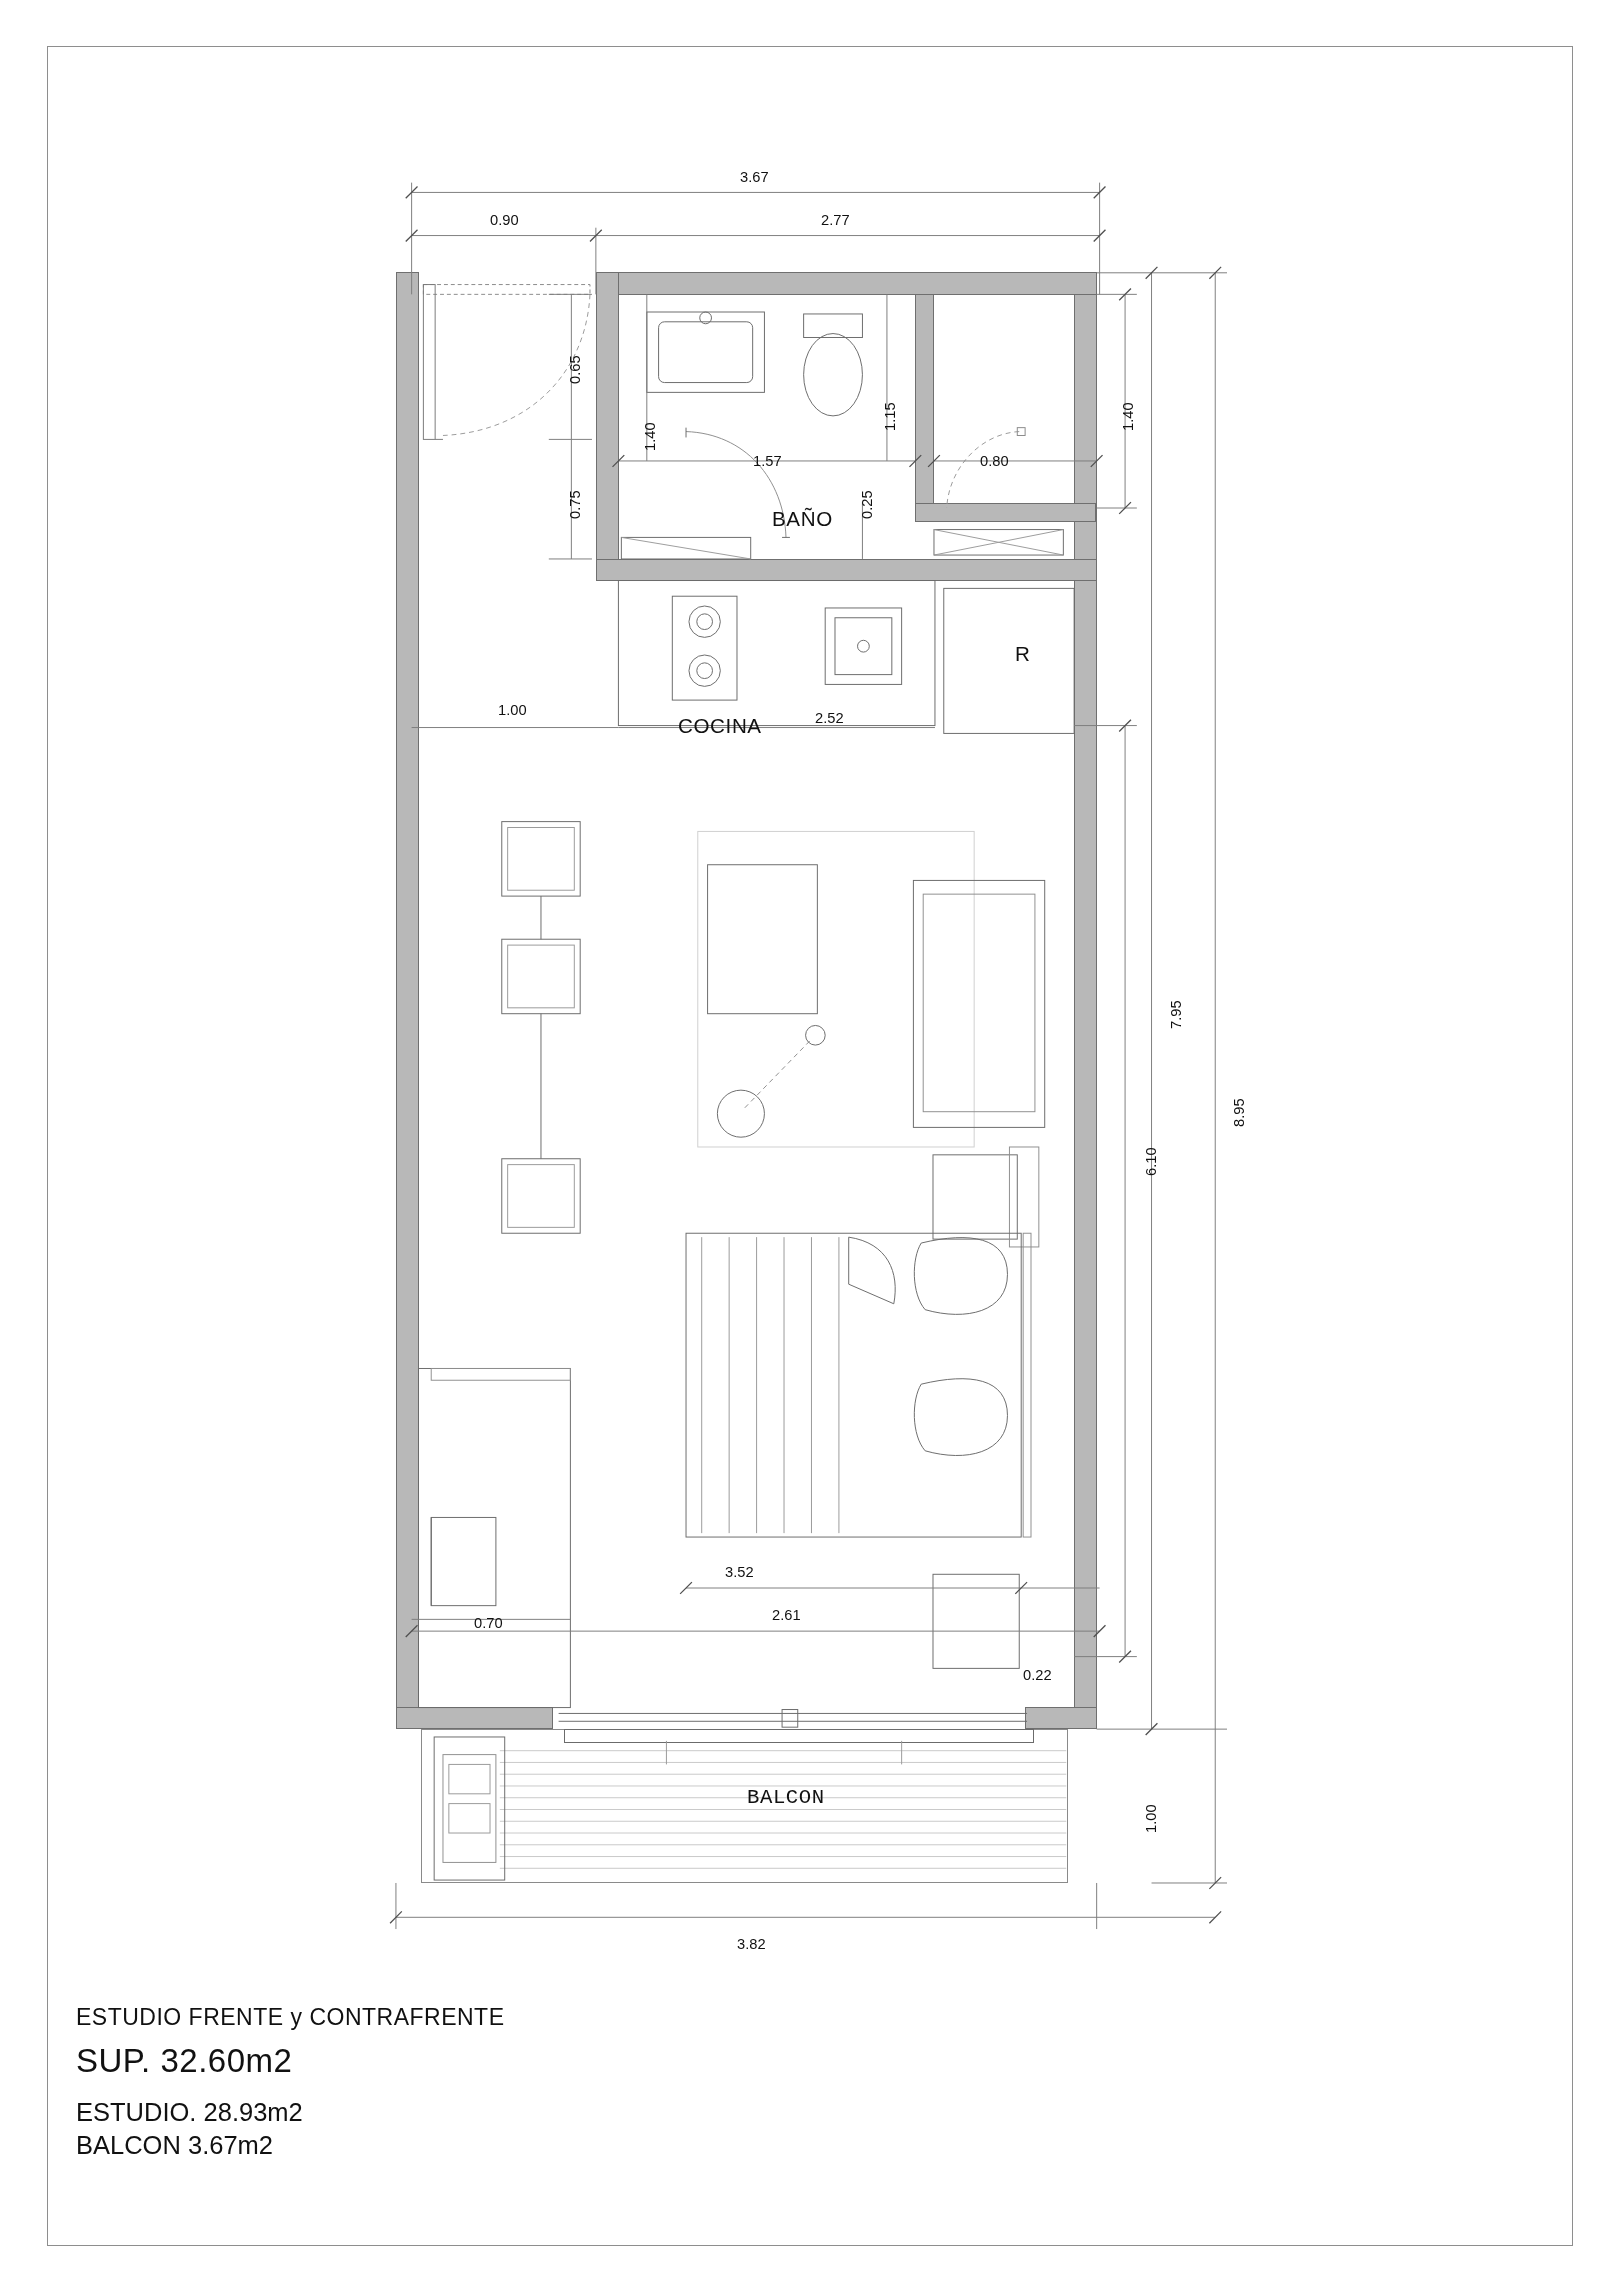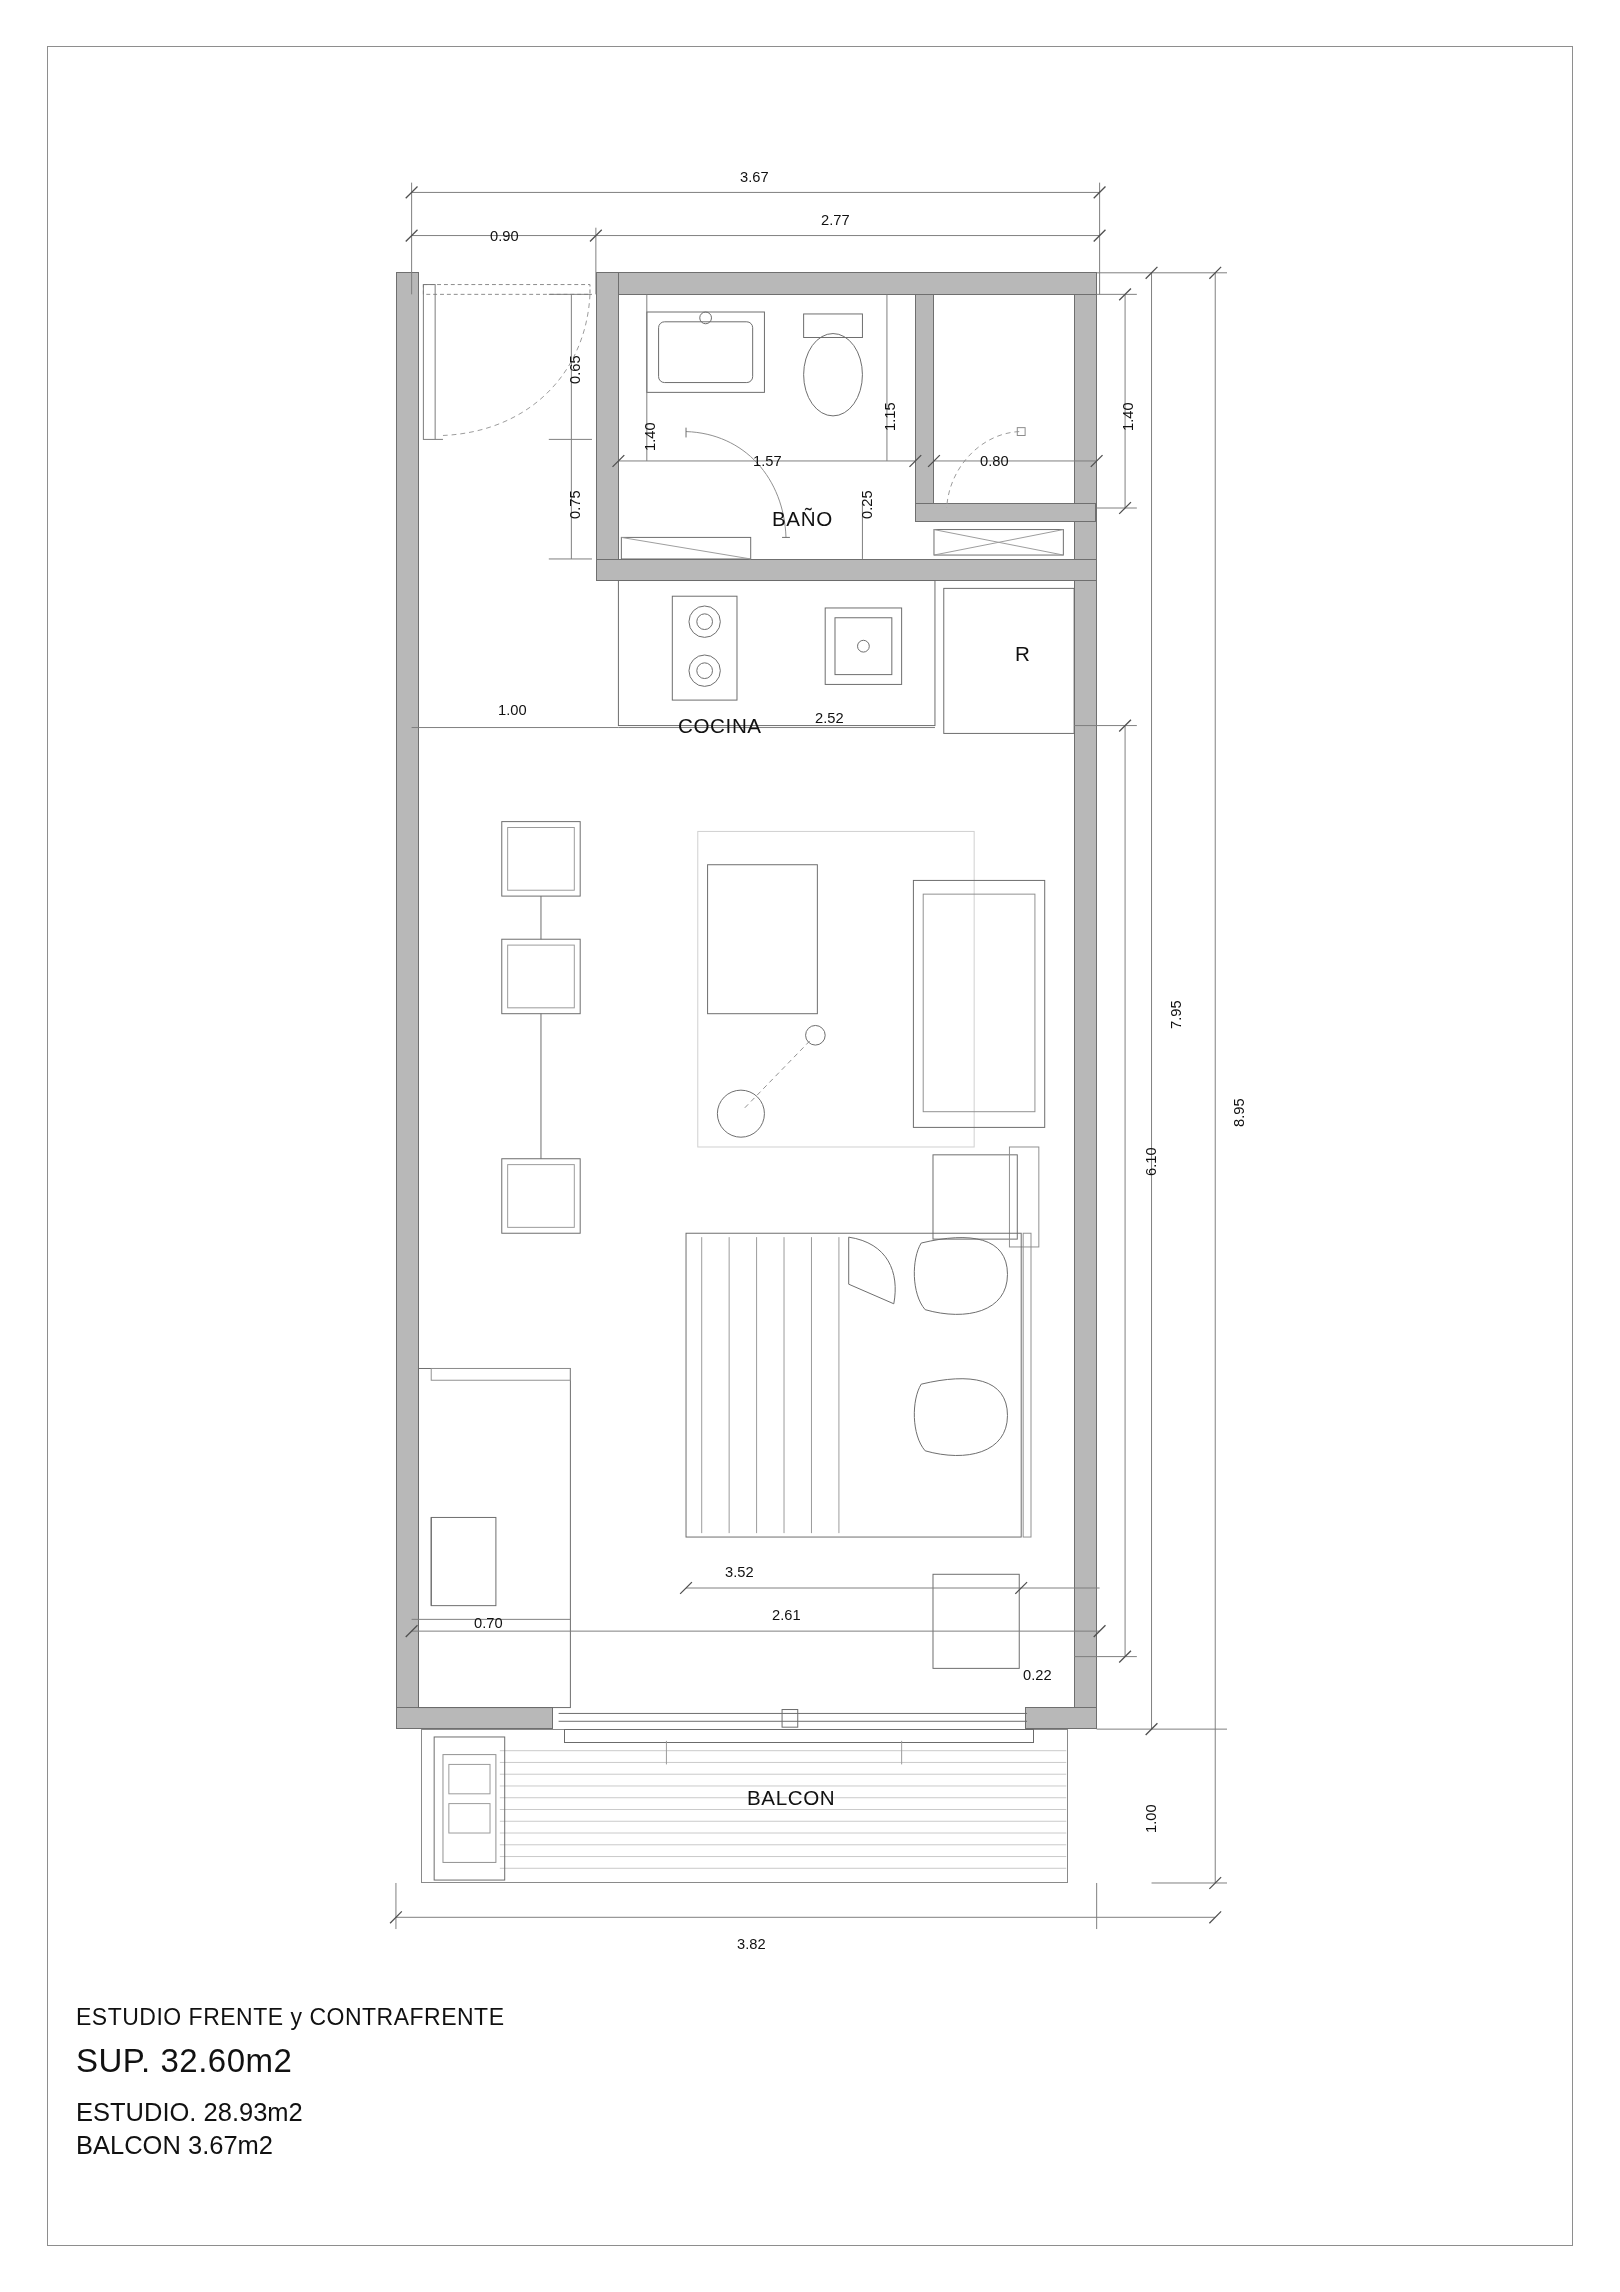--- a/index.html
+++ b/index.html
@@ -319,21 +319,21 @@
           <line x1="1234" y1="1962" x2="1246" y2="1950"></line>
           <line x1="625" y1="476" x2="637" y2="464"></line>
           <line x1="928" y1="476" x2="940" y2="464"></line>
           <line x1="947" y1="476" x2="959" y2="464"></line>
           <line x1="1113" y1="476" x2="1125" y2="464"></line>
         </g>
       </g>
     </svg>
 
     <div class="dim-text" style="left:740px; top:169px;">3.67</div>
-    <div class="dim-text" style="left:490px; top:228px;">0.90</div>
+    <div class="dim-text" style="left:490px; top:212px;">0.90</div>
     <div class="dim-text" style="left:821px; top:212px;">2.77</div>
 
     <div class="dim-text vert" style="left:567px; top:384px;">0.65</div>
     <div class="dim-text vert" style="left:642px; top:451px;">1.40</div>
     <div class="dim-text vert" style="left:567px; top:519px;">0.75</div>
     <div class="dim-text vert" style="left:882px; top:431px;">1.15</div>
     <div class="dim-text" style="left:753px; top:453px;">1.57</div>
     <div class="dim-text" style="left:980px; top:453px;">0.80</div>
     <div class="dim-text vert" style="left:859px; top:519px;">0.25</div>
     <div class="dim-text vert" style="left:1120px; top:431px;">1.40</div>
@@ -347,21 +347,21 @@
     <div class="dim-text vert" style="left:1143px; top:1833px;">1.00</div>
 
     <div class="dim-text" style="left:725px; top:1564px;">3.52</div>
     <div class="dim-text" style="left:772px; top:1607px;">2.61</div>
     <div class="dim-text" style="left:474px; top:1615px;">0.70</div>
     <div class="dim-text" style="left:1023px; top:1667px;">0.22</div>
     <div class="dim-text" style="left:737px; top:1905px;margin-top:31px;">3.82</div>
 
     <div class="room-label" style="left:772px; top:507px;">BAÑO</div>
     <div class="room-label" style="left:678px; top:714px;">COCINA</div>
-    <div class="room-label" style="left:747px; top:1786px;">BALCON</div>
+    <div class="room-label" style="left:747px; top:1786px;font-family:Liberation Mono, monospace;">BALCON</div>
     <div class="room-label" style="left:1015px; top:642px;">R</div>
   </div>
 
   <div class="title-block">
     <div class="title-1">ESTUDIO  FRENTE y CONTRAFRENTE</div>
     <div class="title-2">SUP. 32.60m2</div>
     <div class="title-3" style="margin-top:14px;">ESTUDIO. 28.93m2</div>
     <div class="title-4">BALCON 3.67m2</div>
   </div>
 </div>

